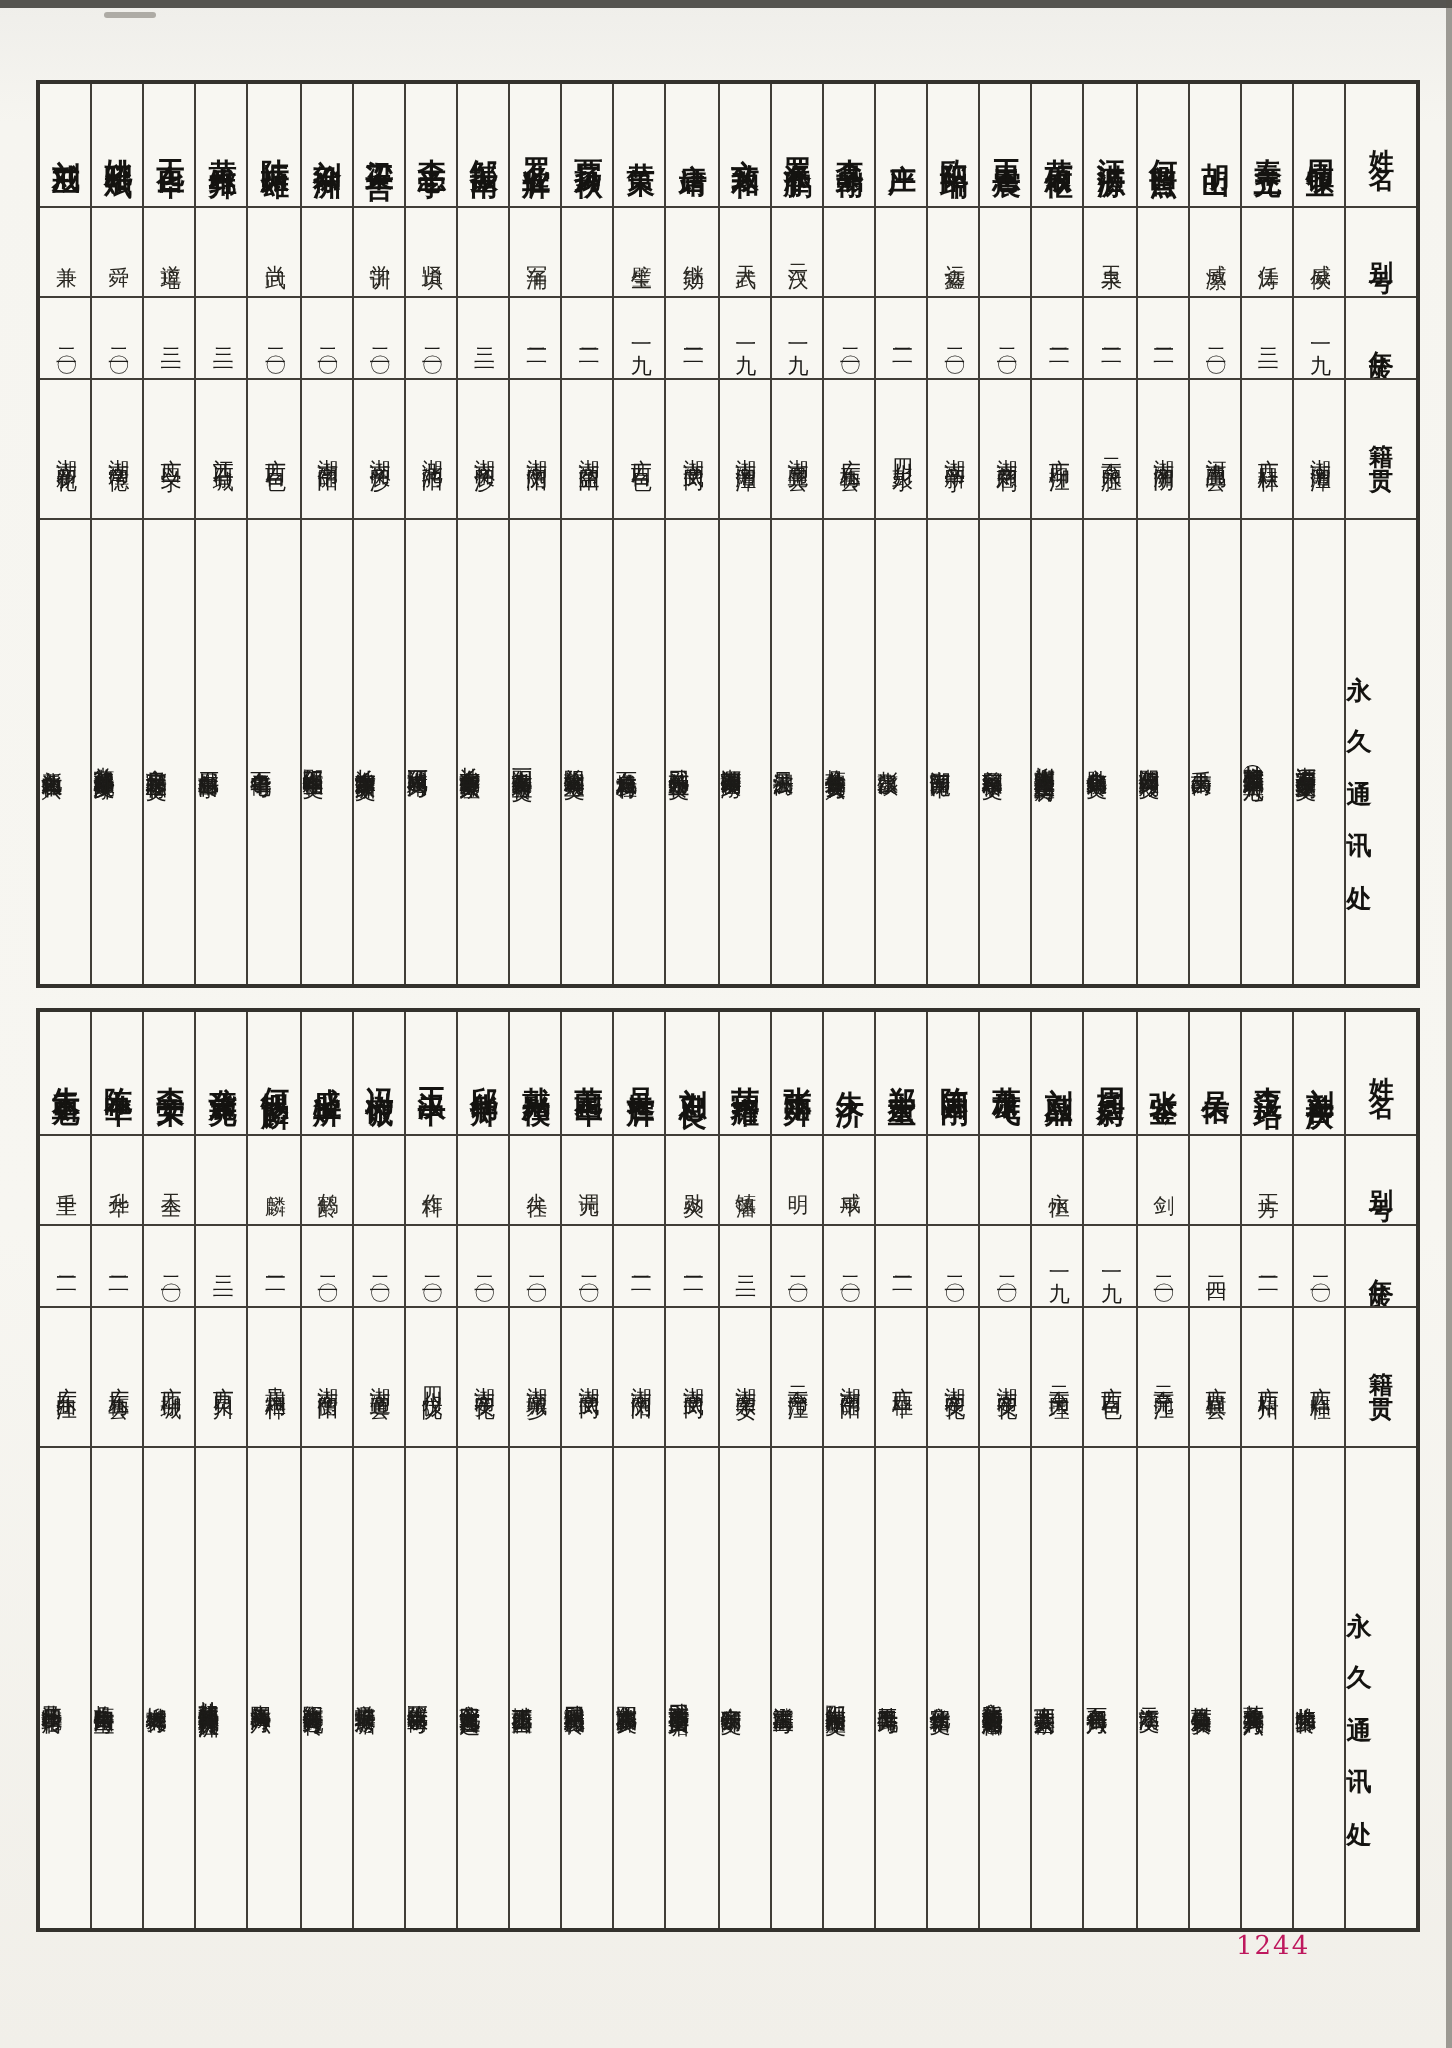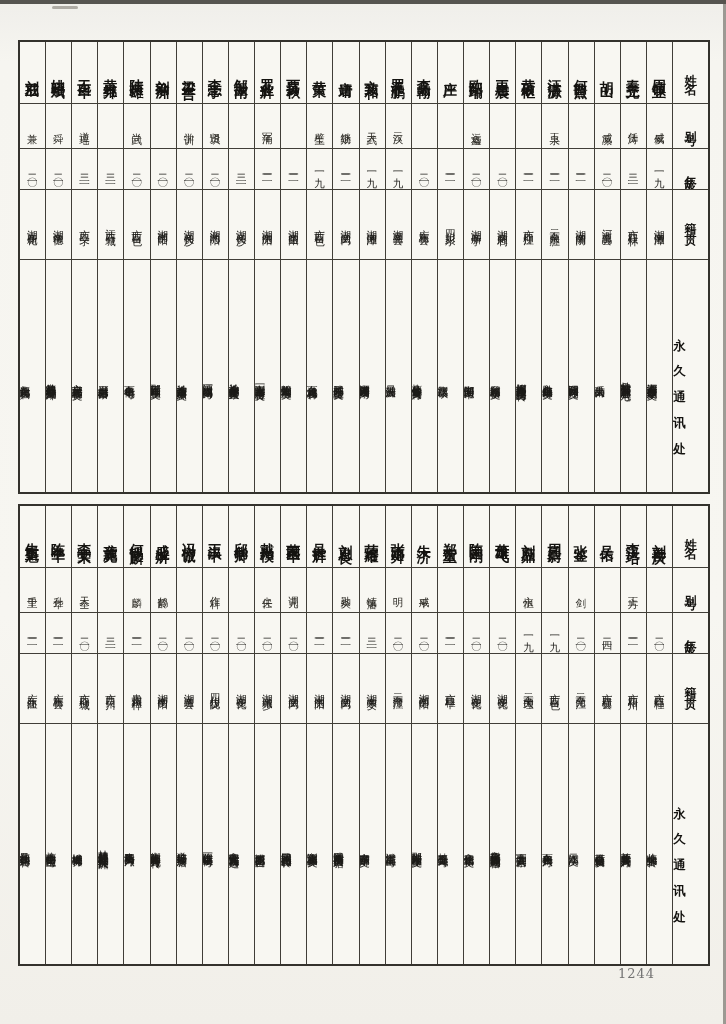--- a/index.html
+++ b/index.html
@@ -48,21 +48,21 @@
 
   .header-col .vtext{font-weight:bold;color:#141310;}
   .header-col .r-name .vtext{font-size:12.5px;letter-spacing:9px;}
   .header-col .r-alias .vtext{font-size:12px;letter-spacing:5px;font-weight:bold;}
   .header-col .r-age .vtext{font-size:12px;letter-spacing:4px;font-weight:bold;}
   .header-col .r-native .vtext{font-size:12px;letter-spacing:12px;font-weight:bold;}
   .header-col .r-address .vtext{font-size:12.5px;letter-spacing:26px;padding-top:28px;}
 
   .page-number{
     position:absolute;top:966px;left:618px;
-    font-family:"DejaVu Serif",serif;font-size:13px;color:#737373;letter-spacing:1px;
+    font-family:"DejaVu Serif",serif;font-size:13px;color:#be185d;letter-spacing:1px;
   }
 </style>
 </head>
 <body>
 
 <div class="scan-edge-top"></div>
 <div class="scan-edge-right"></div>
 <div class="scan-smudge"></div>
 
 <div id="table-top" class="dir-table">

